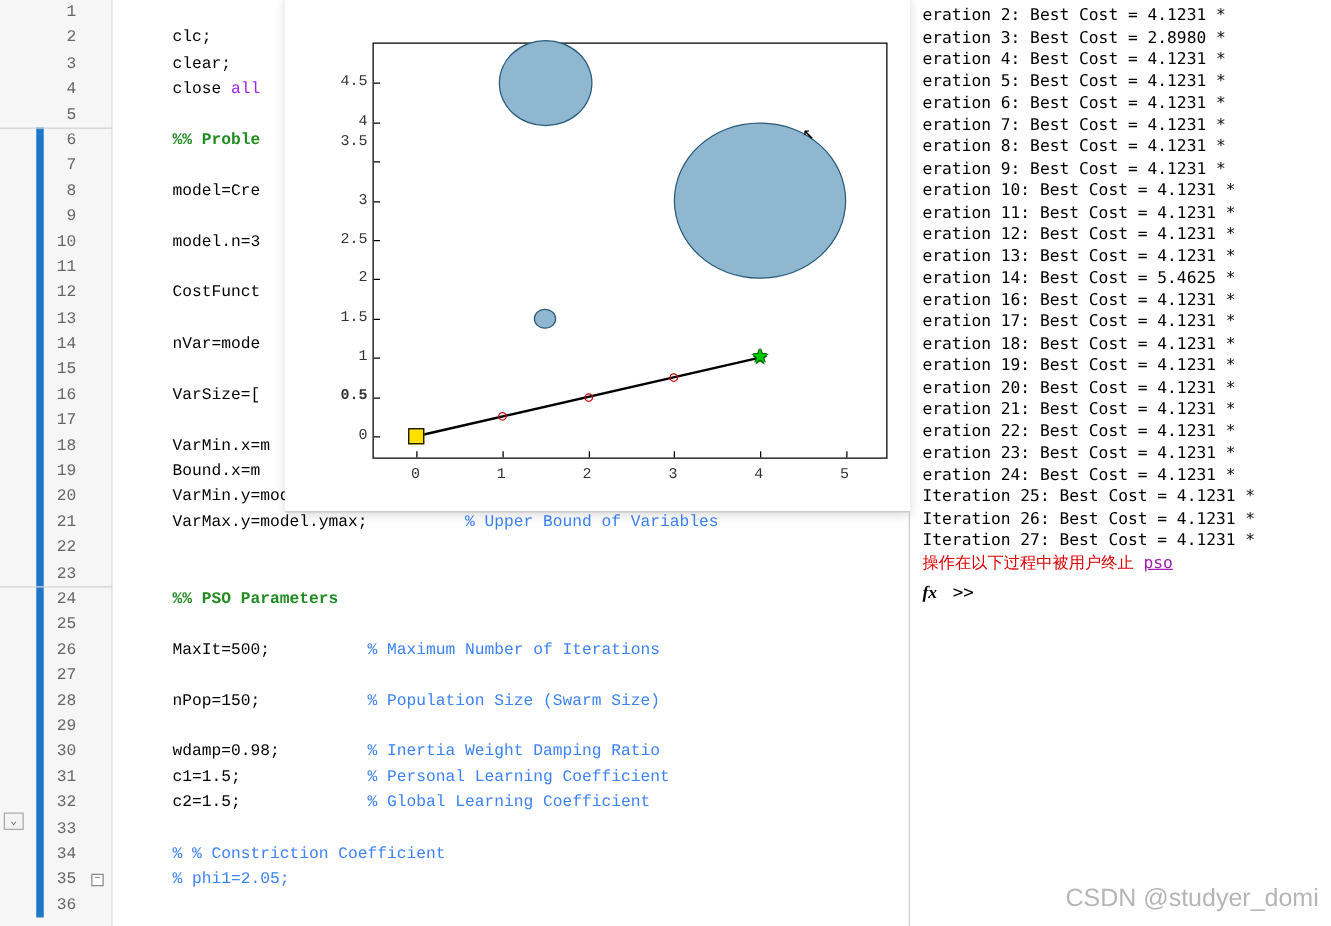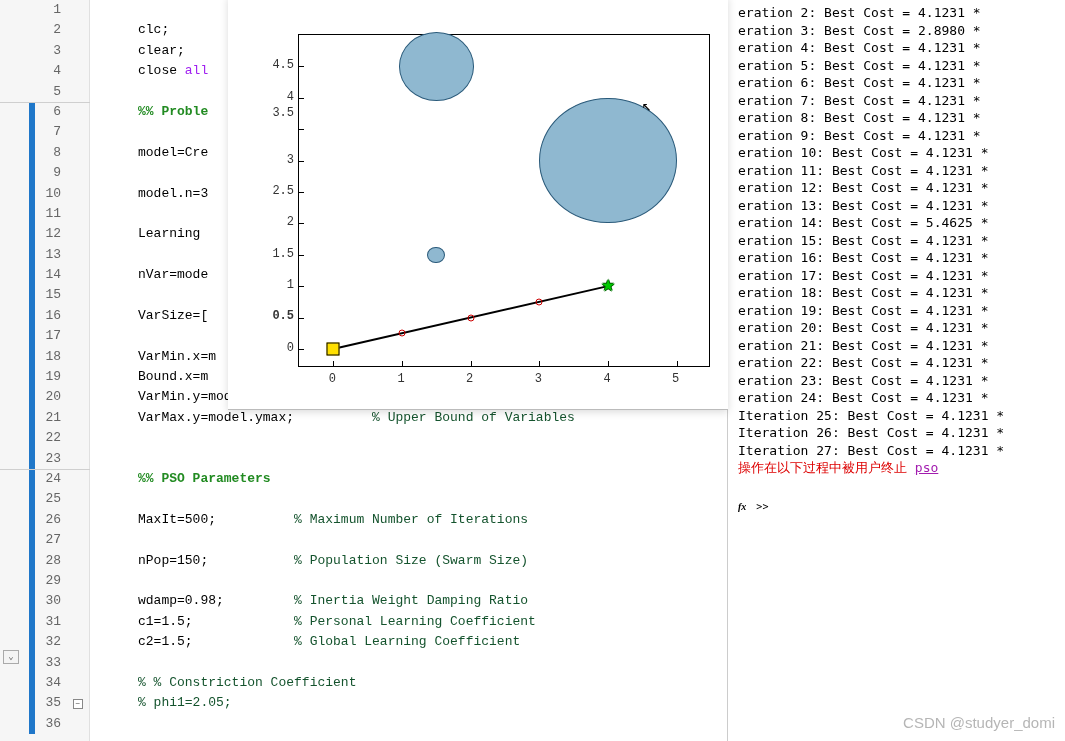--- a/index.html
+++ b/index.html
@@ -73,21 +73,21 @@
   height: 100%;
 }
 .code-line {
   height: 20.4px;
   line-height: 20.4px;
   padding-left: 48px;
   white-space: pre;
   color: #000;
 }
 .str { color: #a020f0; }
-.com { color: #14532d; }
+.com { color: #3b82f6; }
 .sec { color: #228b22; font-weight: bold; margin-top: 23px; }
 
 .console-pane {
   position: absolute;
   left: 727px;
   top: 0;
   width: 338px;
   height: 741px;
   background: #fff;
   border-left: 1px solid #ccc;
@@ -97,22 +97,22 @@
 .console-line {
   font-family: Consolas, monospace;
   font-size: 13px;
   color: #000;
   line-height: 17.5px;
   white-space: pre;
 }
 .console-error { color: #d00; }
 .console-link { color: #a21caf; text-decoration: underline; }
 .fx-row {
-  margin-top: 24px;
-  font-size: 10px;
+  margin-top: 7px;
+  font-size: 14px;
 }
 .fx-icon { font-style: italic; font-weight: bold; font-family: serif; }
 .prompt { font-family: Consolas, monospace; margin-left: 4px;}
 
 .figure-window {
   position: absolute;
   left: 228px;
   top: -4px;
   width: 500px;
   height: 414px;
@@ -211,21 +211,21 @@
   position: absolute;
   font-size: 16px;
   color: #000;
 }
 .watermark {
   position: absolute;
   right: 10px;
   bottom: 10px;
   color: rgba(120,120,120,0.55);
   font-family: Arial, sans-serif;
-  font-size: 15px;
+  font-size: 20px;
   z-index: 20;
 }
 .small-dd-btn {
   position: absolute;
   left: 3px;
   top: 650px;
   width: 16px;
   height: 14px;
   border: 1px solid #aaa;
   background: #f4f4f4;
@@ -288,21 +288,21 @@
         <div class="code-line"><span>clc;</span></div>
         <div class="code-line"><span>clear;</span></div>
         <div class="code-line"><span>close </span><span class="str">all</span><span></span></div>
         <div class="code-line"><span></span></div>
         <div class="code-line"><span class="sec">%% Proble</span></div>
         <div class="code-line"><span></span></div>
         <div class="code-line"><span>model=Cre</span></div>
         <div class="code-line"><span></span></div>
         <div class="code-line"><span>model.n=3</span></div>
         <div class="code-line"><span></span></div>
-        <div class="code-line"><span>Learning</span></div>
+        <div class="code-line"><span>CostFunct</span></div>
         <div class="code-line"><span></span></div>
         <div class="code-line"><span>nVar=mode</span></div>
         <div class="code-line"><span></span></div>
         <div class="code-line"><span>VarSize=[</span></div>
         <div class="code-line"><span></span></div>
         <div class="code-line"><span>VarMin.x=m</span></div>
         <div class="code-line"><span>Bound.x=m</span></div>
         <div class="code-line"><span>VarMin.y=model.ymin;          </span><span class="com">% Lower Bound of Variables</span></div>
         <div class="code-line"><span>VarMax.y=model.ymax;          </span><span class="com">% Upper Bound of Variables</span></div>
         <div class="code-line"><span></span></div>
@@ -330,21 +330,20 @@
       <div class="console-line">eration 5: Best Cost = 4.1231 *</div>
       <div class="console-line">eration 6: Best Cost = 4.1231 *</div>
       <div class="console-line">eration 7: Best Cost = 4.1231 *</div>
       <div class="console-line">eration 8: Best Cost = 4.1231 *</div>
       <div class="console-line">eration 9: Best Cost = 4.1231 *</div>
       <div class="console-line">eration 10: Best Cost = 4.1231 *</div>
       <div class="console-line">eration 11: Best Cost = 4.1231 *</div>
       <div class="console-line">eration 12: Best Cost = 4.1231 *</div>
       <div class="console-line">eration 13: Best Cost = 4.1231 *</div>
       <div class="console-line">eration 14: Best Cost = 5.4625 *</div>
-      <div class="console-line">eration 15: Best Cost = 4.1231 *</div>
       <div class="console-line">eration 16: Best Cost = 4.1231 *</div>
       <div class="console-line">eration 17: Best Cost = 4.1231 *</div>
       <div class="console-line">eration 18: Best Cost = 4.1231 *</div>
       <div class="console-line">eration 19: Best Cost = 4.1231 *</div>
       <div class="console-line">eration 20: Best Cost = 4.1231 *</div>
       <div class="console-line">eration 21: Best Cost = 4.1231 *</div>
       <div class="console-line">eration 22: Best Cost = 4.1231 *</div>
       <div class="console-line">eration 23: Best Cost = 4.1231 *</div>
       <div class="console-line">eration 24: Best Cost = 4.1231 *</div>
       <div class="console-line">Iteration 25: Best Cost = 4.1231 *</div>

